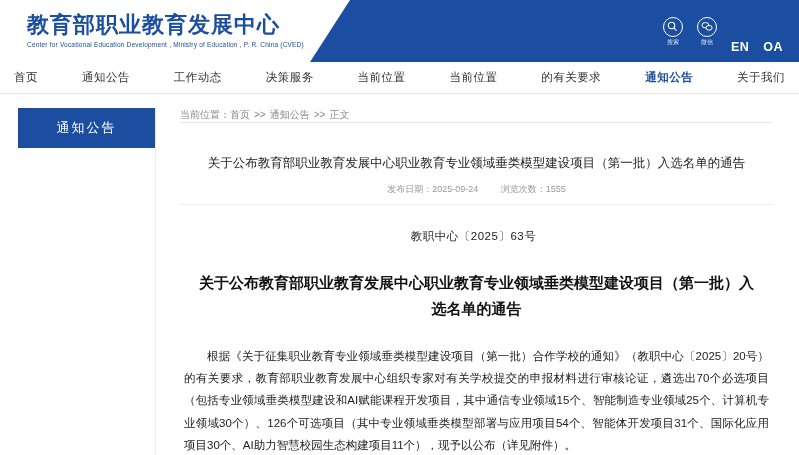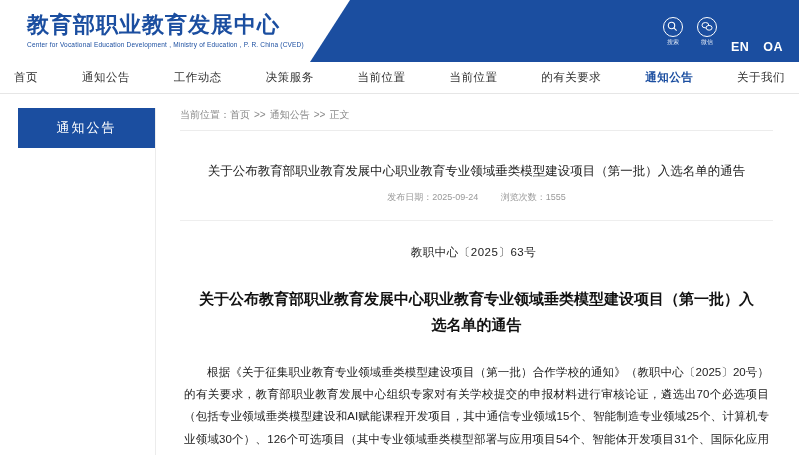--- a/index.html
+++ b/index.html
@@ -128,41 +128,40 @@
     letter-spacing: 2px;
   }
   .main {
     flex: 1;
     padding: 0 26px 0 24px;
     border-left: 1px solid #ececec;
   }
   .crumb {
     font-size: 10px;
     color: #888;
-    padding-bottom: 8px;
     border-bottom: 1px solid #ececec;
     margin-bottom: 14px;
   }
   .crumb a { color: #888; text-decoration: none; cursor: pointer; }
   .crumb .sep { margin: 0 4px; }
   .crumb .cur { color: #888; }
 
   .art-title {
     text-align: center;
     font-size: 12.5px;
     color: #222;
     line-height: 1.6;
     padding: 16px 20px 10px 20px;
     font-weight: normal;
   }
   .art-meta {
     text-align: center;
     font-size: 9px;
     color: #999;
-    padding-bottom: 16px;
+    padding-bottom: 8px;
     border-bottom: 1px solid #eee;
     margin-bottom: 18px;
   }
   .art-meta span { margin: 0 10px; }
 
   .doc-no {
     text-align: center;
     font-size: 11.5px;
     color: #222;
     padding: 6px 6px 26px 0;

